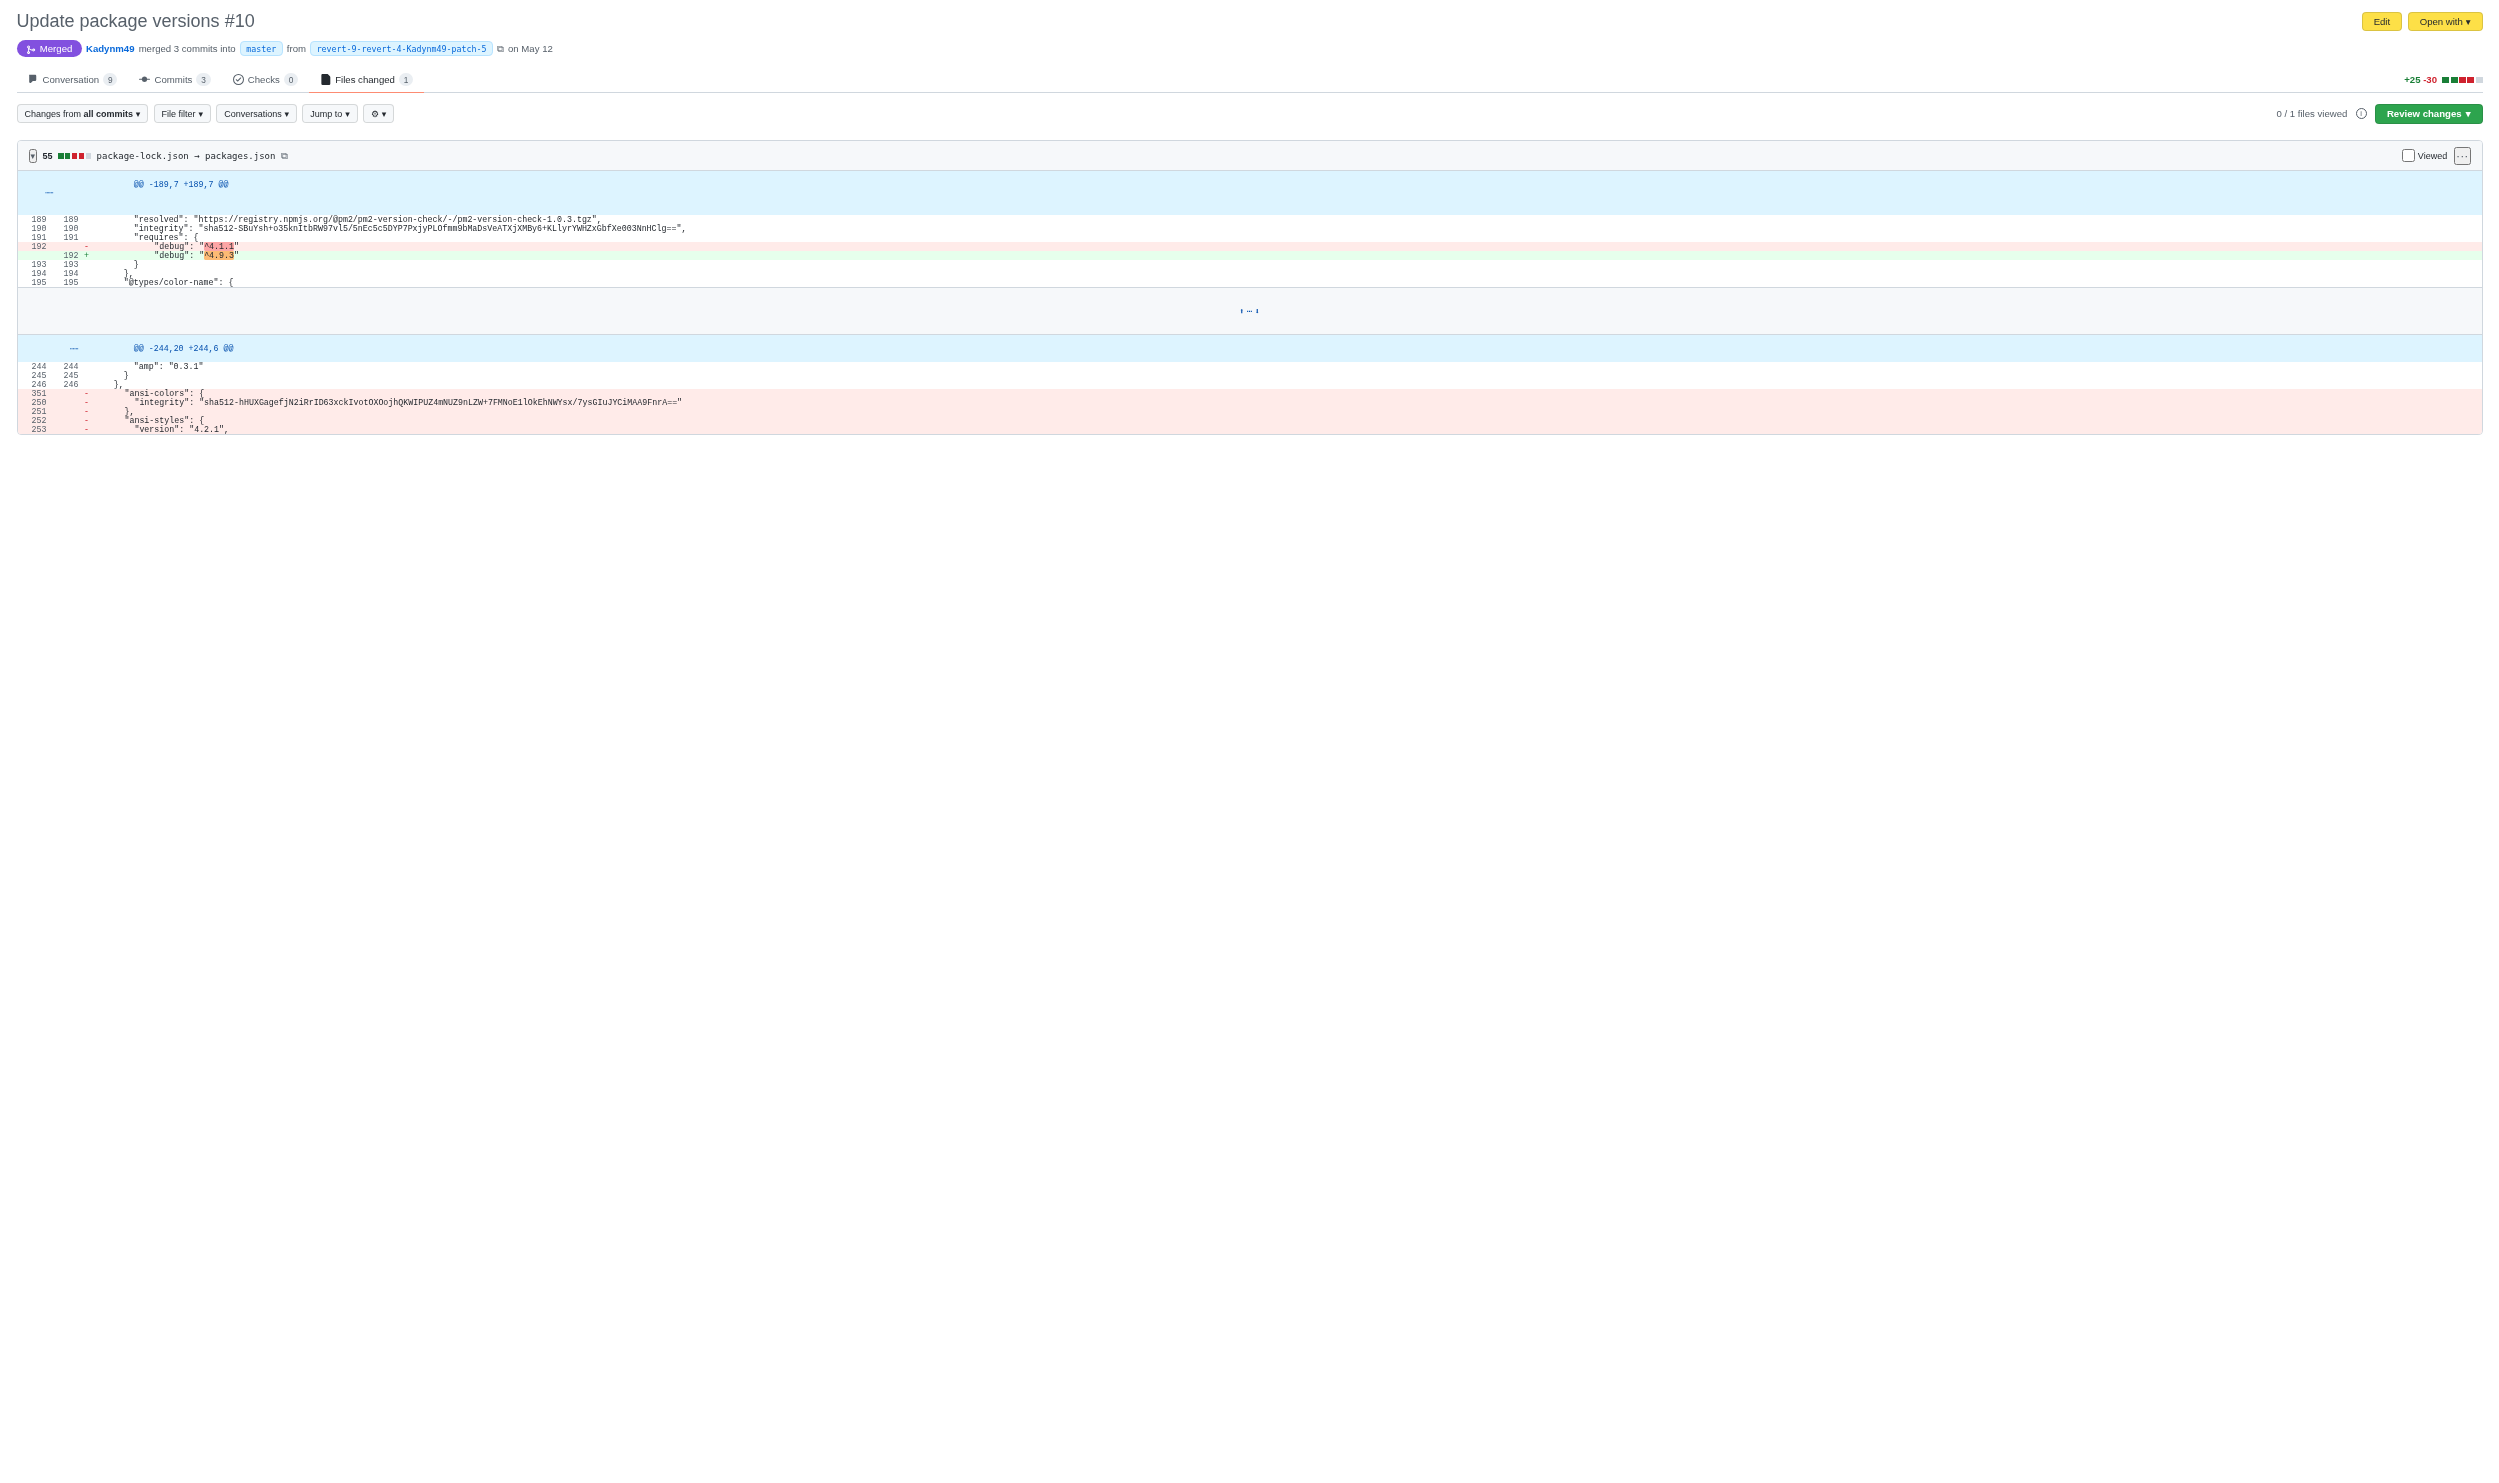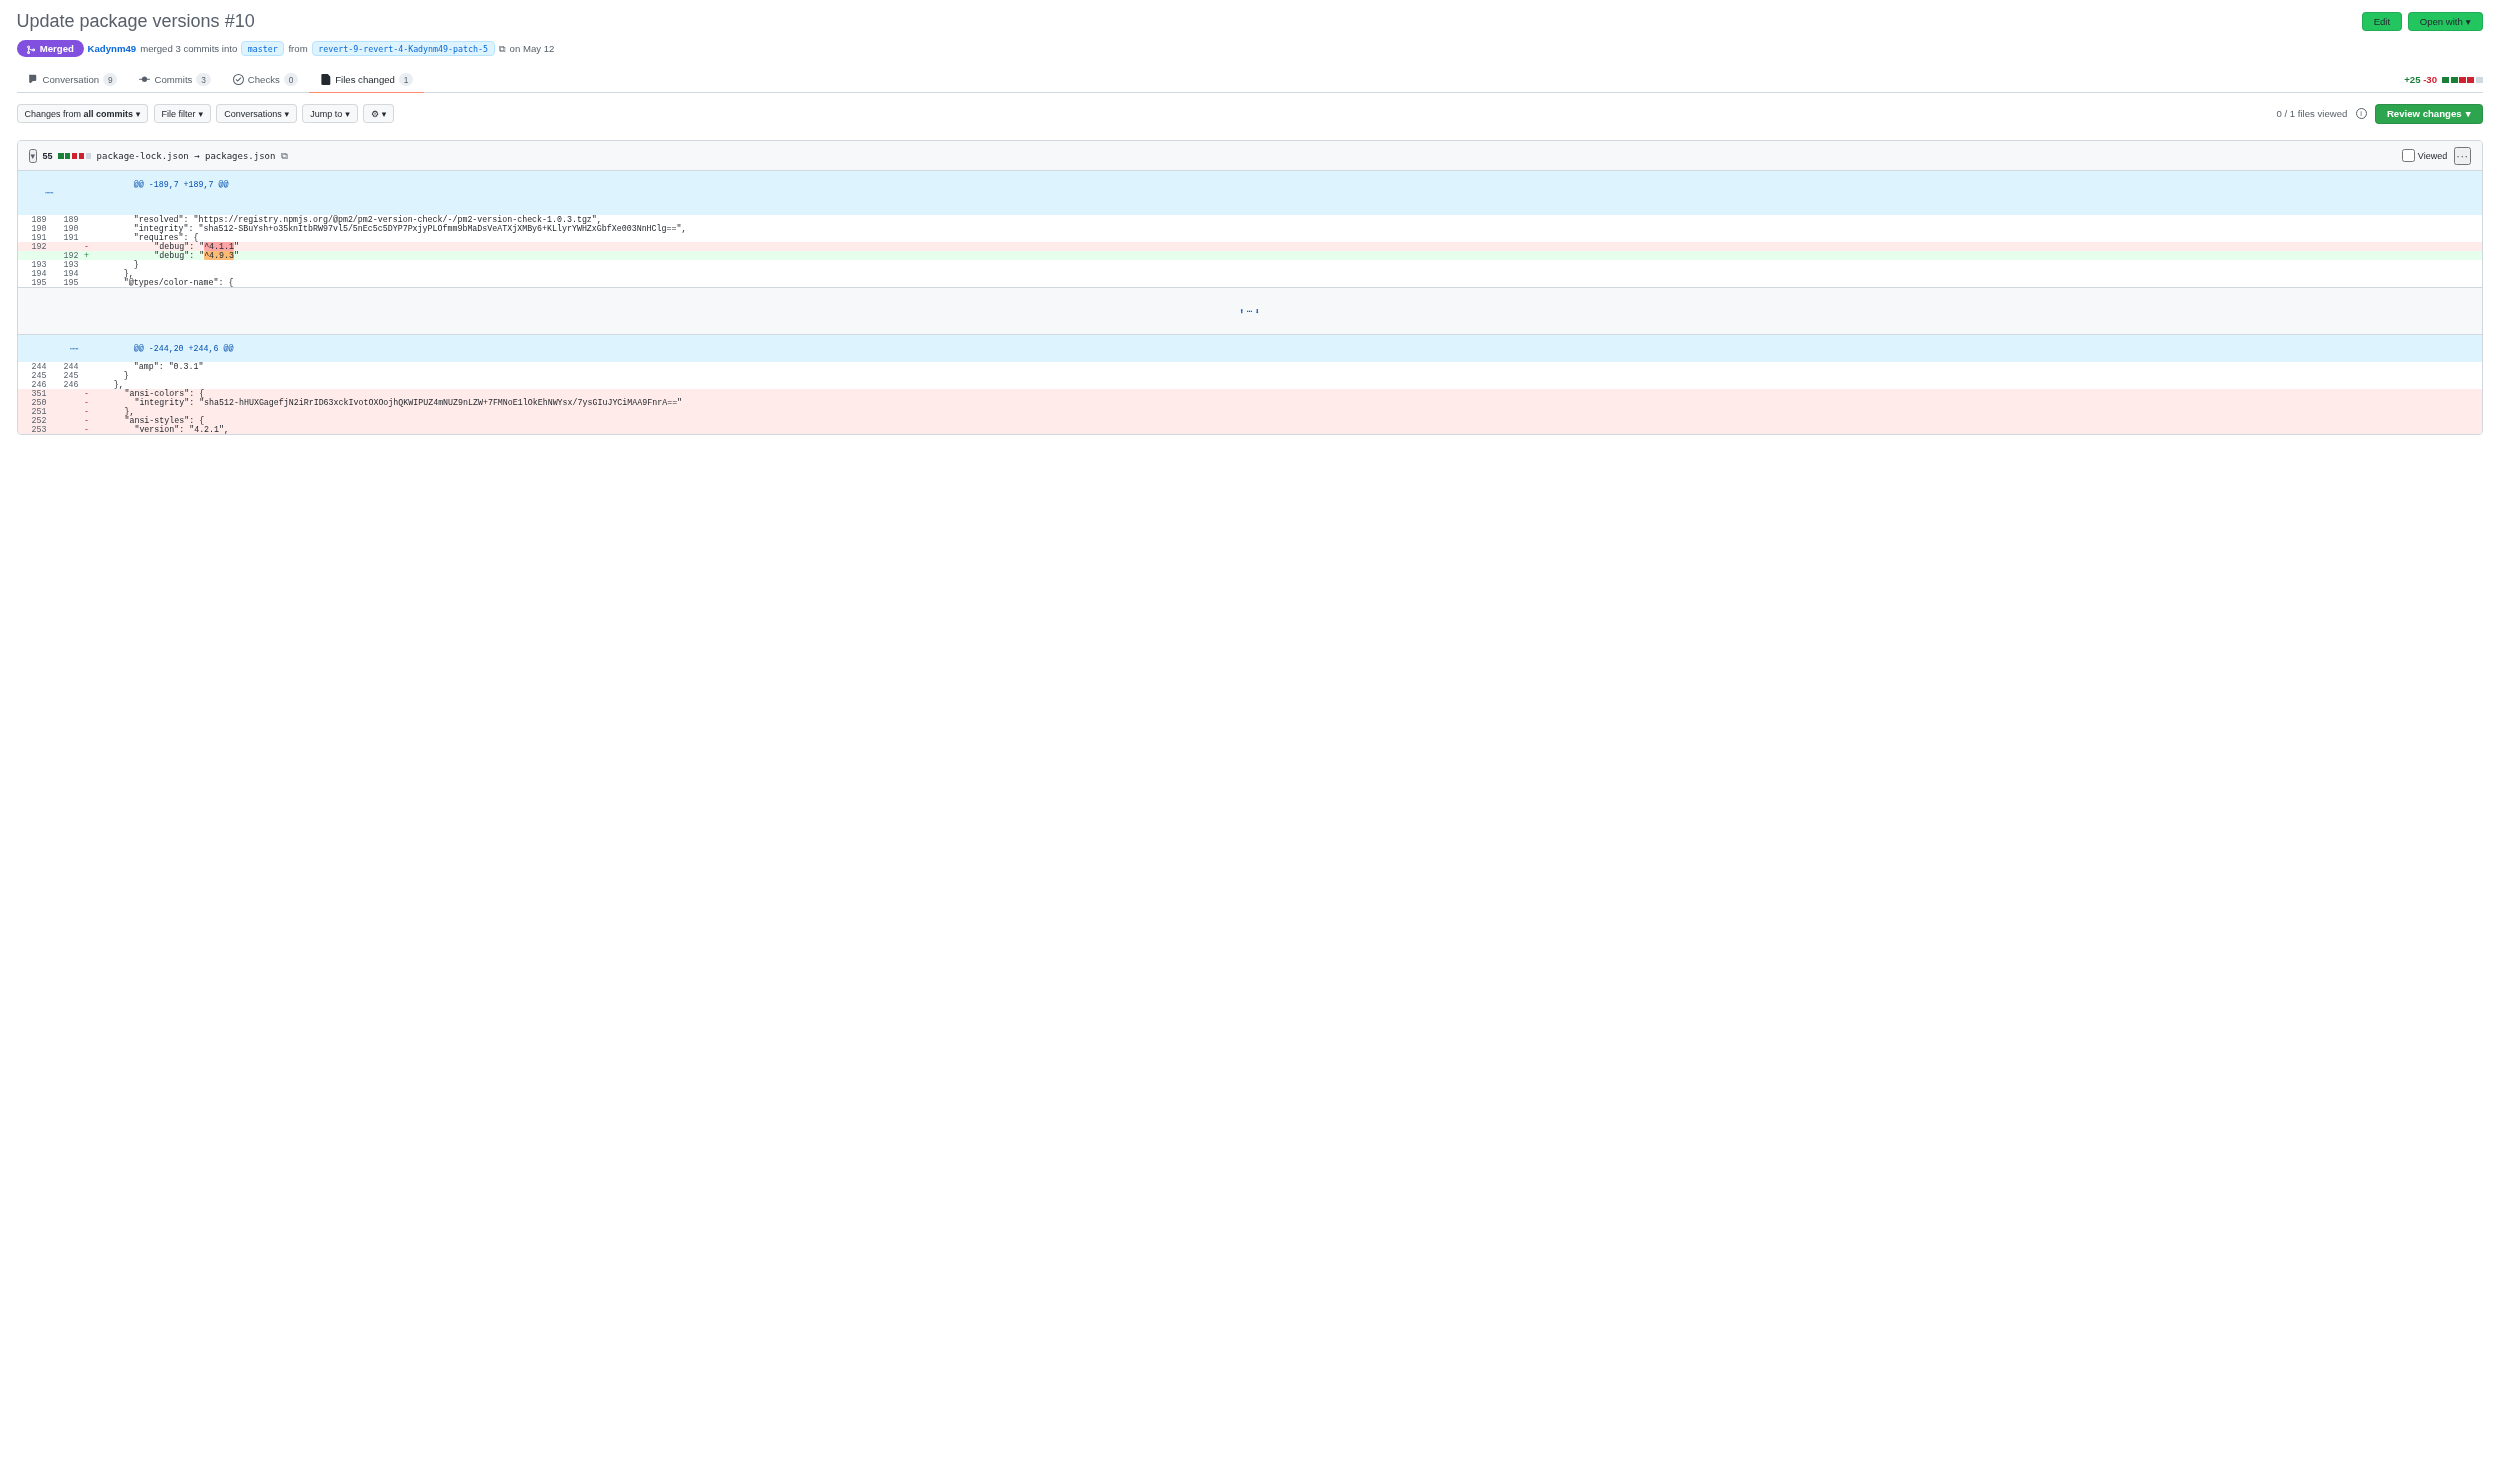--- a/index.html
+++ b/index.html
@@ -29,21 +29,21 @@
       font-weight: 300;
     }
     .header-actions {
       display: flex;
       gap: 5.5px;
     }
     .btn {
       padding: 3.4px 11px;
       border: 0.7px solid rgba(27,31,36,0.15);
       border-radius: 4.1px;
-      background: #22c55e;
+      background: #fde047;
       cursor: pointer;
       font-size: 9.6px;
       color: #24292f;
       display: flex;
       align-items: center;
       gap: 2.8px;
     }
     
     .pr-meta {
       display: flex;
@@ -52,21 +52,21 @@
       font-size: 9.6px;
       color: #57606a;
       margin-bottom: 11px;
     }
     .merged-badge {
       background: #8250df;
       color: white;
       border-radius: 13.8px;
       padding: 2.8px 9.6px;
       font-size: 9.6px;
-      font-weight: 700;
+      font-weight: 400;
       display: flex;
       align-items: flex-end;
       gap: 4.1px;
     }
     .branch-link {
       background: #ddf4ff;
       color: #0969da;
       border: 0.7px solid #b6e3ff;
       border-radius: 4.1px;
       padding: 1.4px 5.5px;

